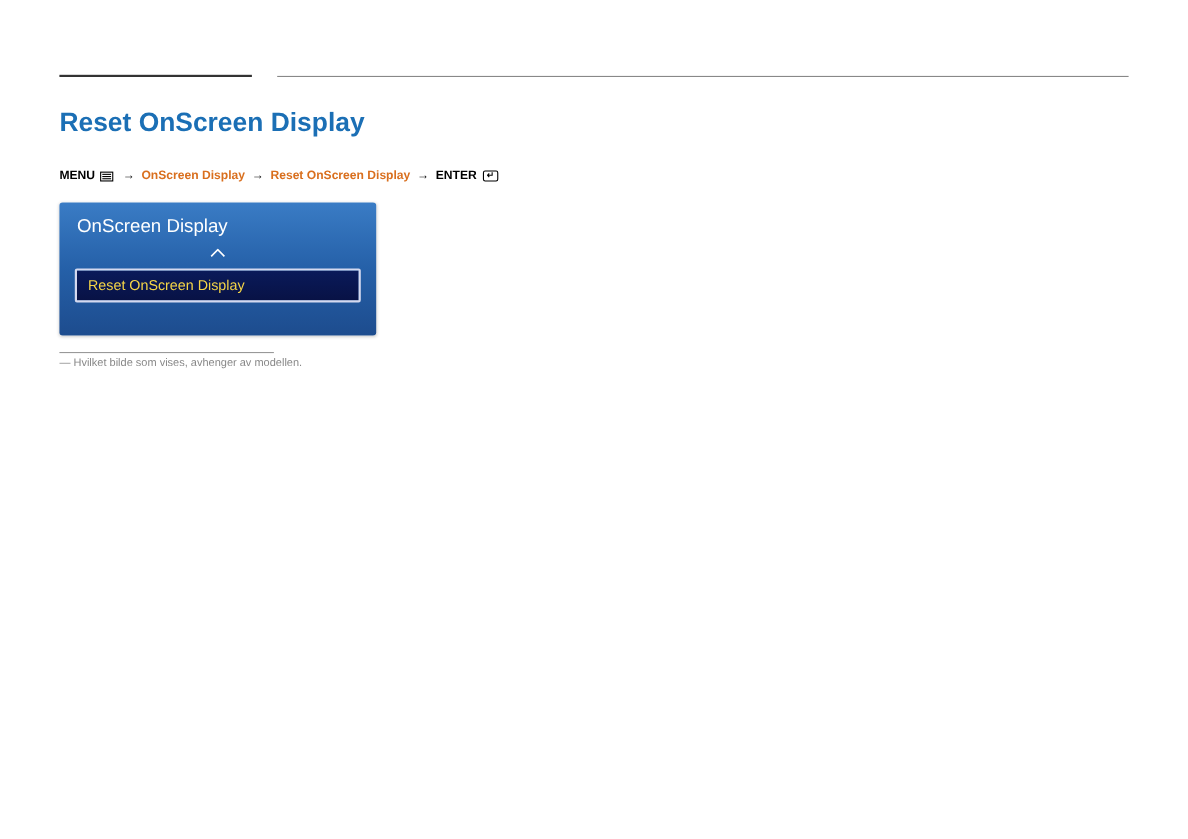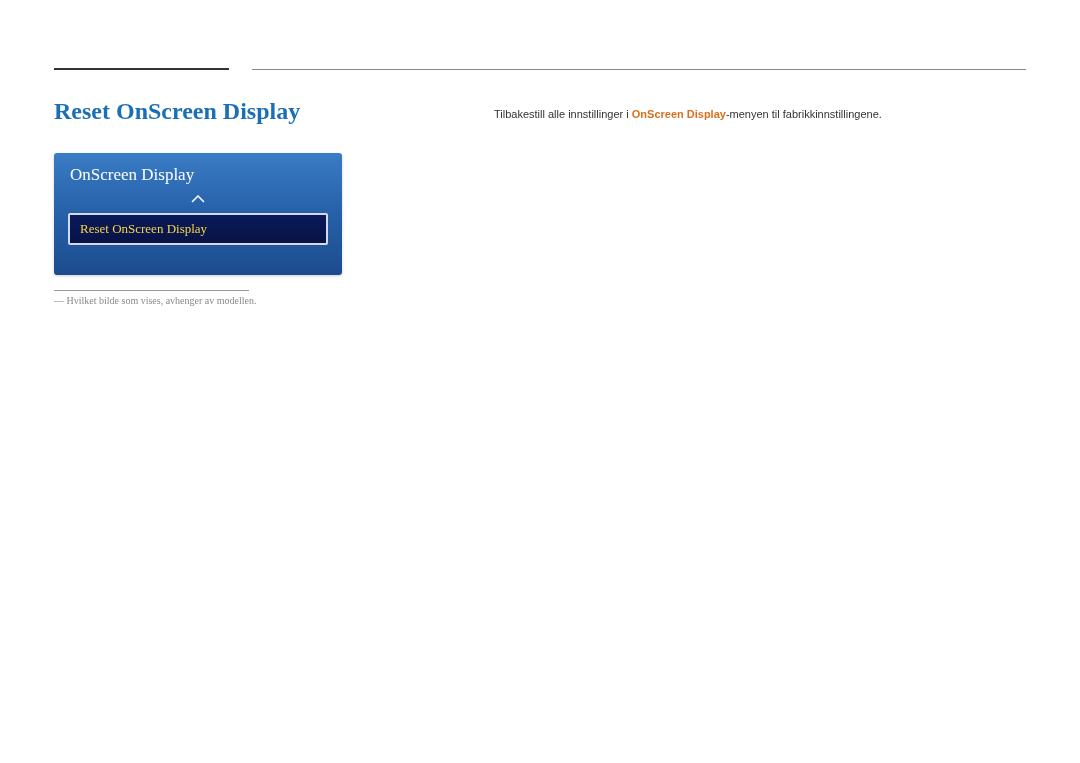--- a/index.html
+++ b/index.html
@@ -33,21 +33,20 @@
       height: 1px;
       background: #888;
     }
     .main-content {
       display: flex;
       gap: 40px;
       margin-top: 30px;
     }
     .left-col {
       flex: 0 0 400px;
-      font-family: Liberation Serif, serif;
     }
     .right-col {
       flex: 1;
       padding-top: 8px;
     }
     .section-title {
       color: #1b6fb5;
       font-size: 24px;
       font-weight: bold;
       margin-bottom: 28px;
@@ -160,36 +159,42 @@
 <body>
 
 <div class="page">
   <div class="header-rule-left"></div>
   <div class="header-rule-right"></div>
 
   <div class="main-content">
     <div class="left-col">
       <h1 class="section-title">Reset OnScreen Display</h1>
 
+      <div class="breadcrumb">
+        <span>MENU</span>
+        <span class="menu-icon"></span>
+        <span class="arrow">→</span>
+        <span class="orange">OnScreen Display</span>
+        <span class="arrow">→</span>
+        <span class="orange">Reset OnScreen Display</span>
+        <span class="arrow">→</span>
+        <span>ENTER</span>
+        <span class="enter-icon"></span>
+      </div>
 
       <div class="menu-box">
         <div class="menu-box-title">OnScreen Display</div>
         <div class="menu-box-arrows">
           <svg width="14" height="8" viewBox="0 0 14 8">
             <path d="M1 7 L7 1 L13 7" stroke="#fff" stroke-width="1.5" fill="none"></path>
           </svg>
         </div>
         <div class="menu-item-selected">
           <div class="menu-item-inner">Reset OnScreen Display</div>
         </div>
       </div>
 
       <div class="footnote-rule"></div>
       <div class="footnote">― Hvilket bilde som vises, avhenger av modellen.</div>
     </div>
 
-    <div class="right-col">
-      <p class="description">
-        <span>Tilbakestill alle innstillinger i </span><span class="orange">OnScreen Display</span><span>-menyen til fabrikkinnstillingene.</span>
-      </p>
-    </div>
   </div>
 </div>
 
 </body></html>

